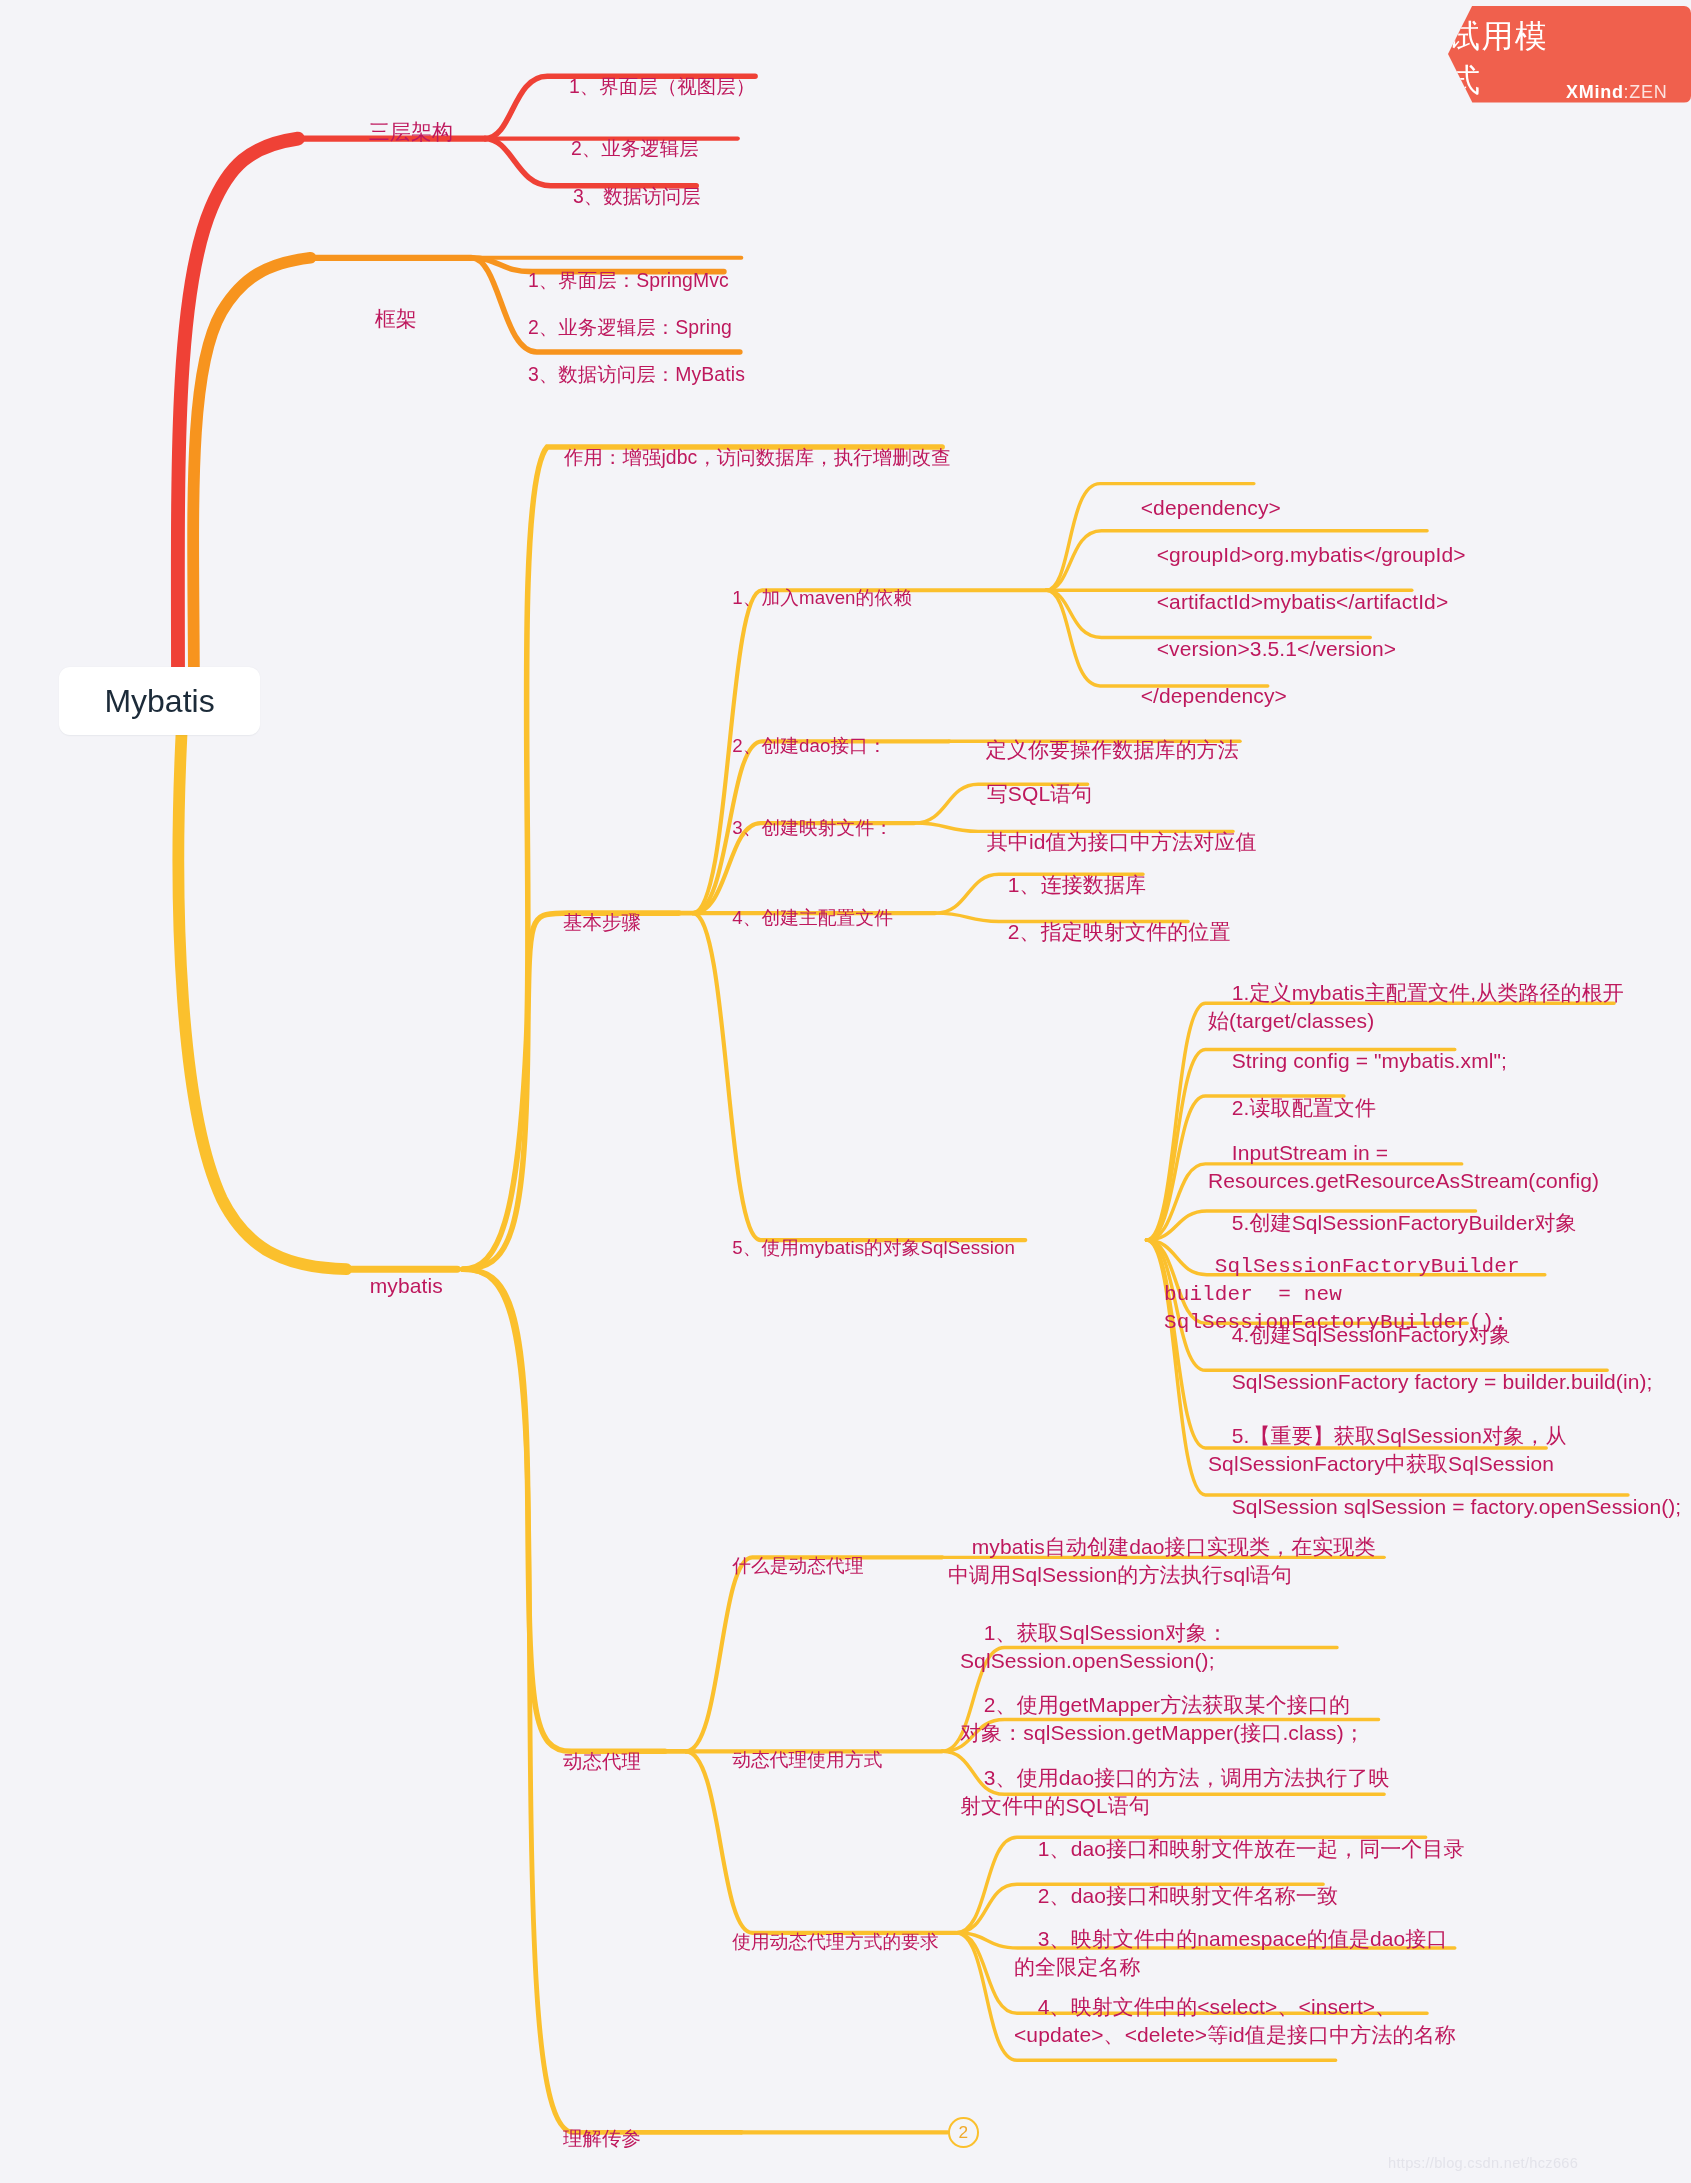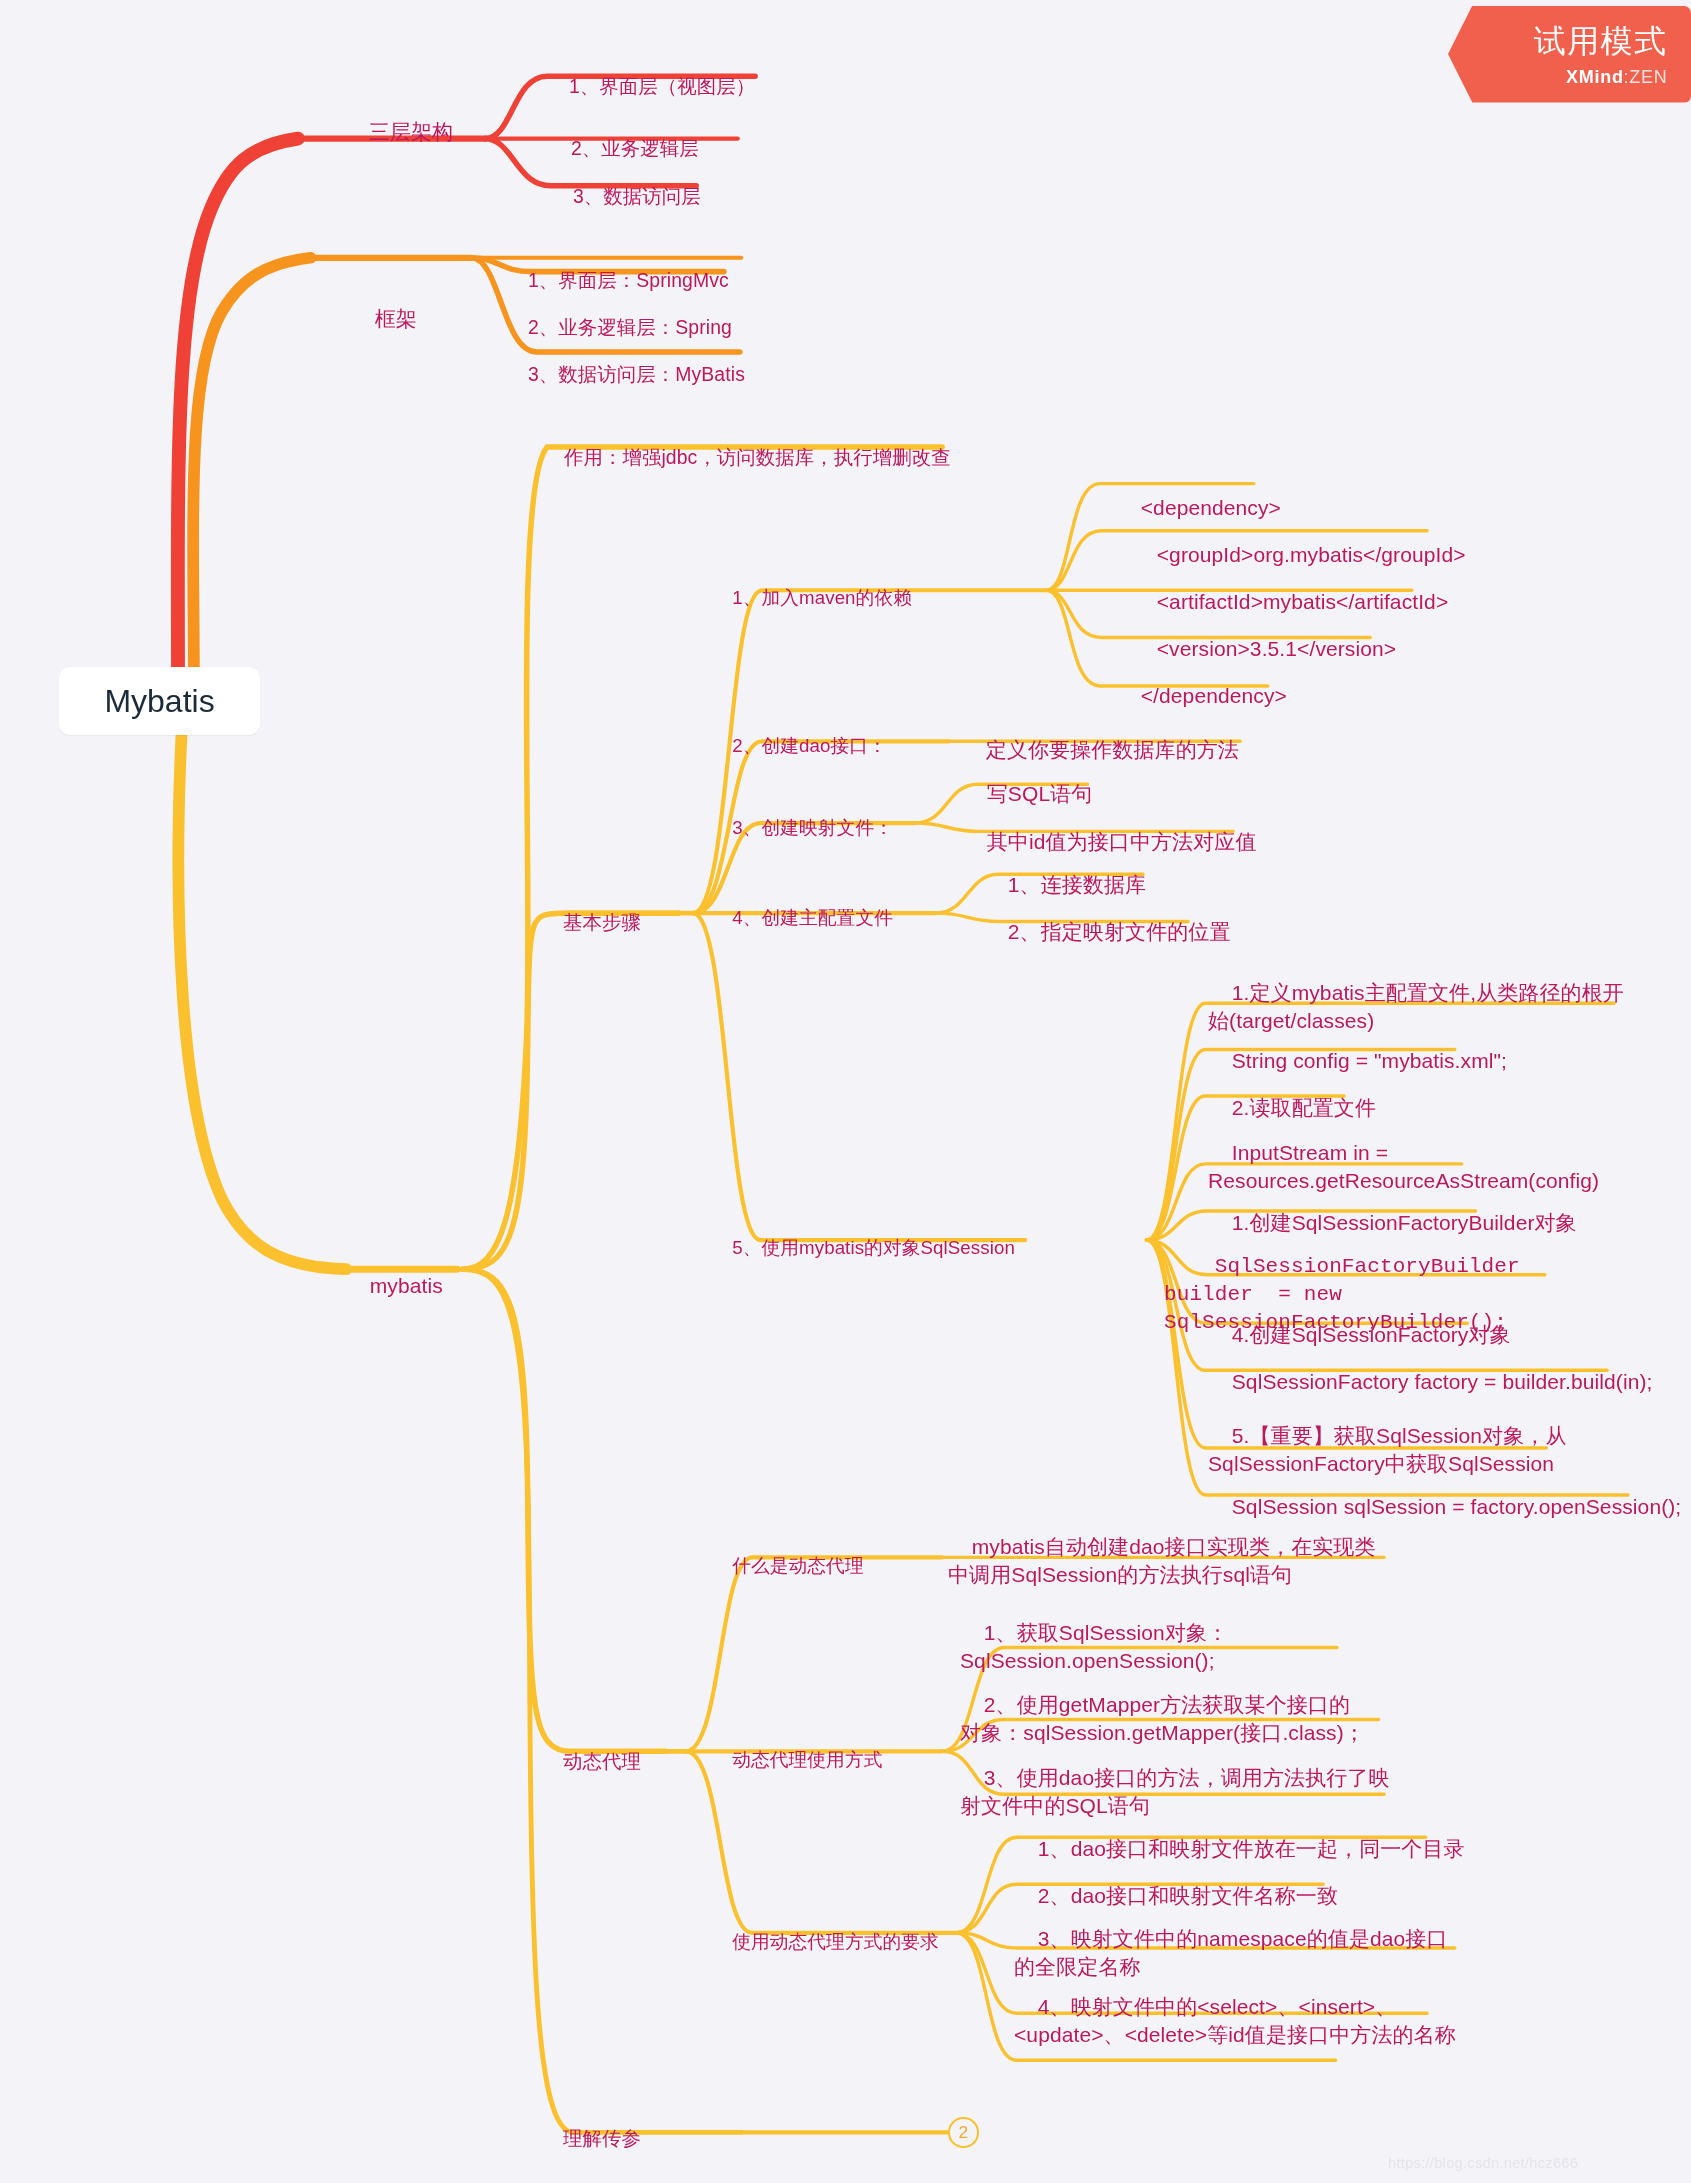--- a/index.html
+++ b/index.html
@@ -40,21 +40,21 @@
 
   
   #trial-badge {
     position: absolute;
     right: 0px; top: 5.5px;
     width: 243px; height: 97px;
     background: #f0604d;
     color: #ffffff;
     clip-path: polygon(10% 0%, 100% 0%, 100% 100%, 10% 100%, 0% 50%);
     border-radius: 0 7px 7px 0;
-    display: flex; flex-direction: column;
+    display: flex; flex-direction: row;
     align-items: flex-end; justify-content: center;
     padding-right: 23.6px;
   }
   #trial-badge .t1 { font-size: 32px; font-weight: 400; letter-spacing: 1.4px; }
   #trial-badge .t2 { font-size: 18px; margin-top: 2.8px; letter-spacing: 0.7px; }
   #trial-badge .t2 b { font-weight: 700; }
   #trial-badge .t2 i { font-style: normal; opacity: .82; }
 
   
   #collapse-badge {
@@ -237,21 +237,21 @@
 
   <div class="node lvl4" style="left:1208px; top:951px; width:416px;">
     <span>1.定义mybatis主配置文件,从类路径的根开始(target/classes)</span></div>
   <div class="node lvl4" style="left:1208px; top:1019px;">
     <span>String config = "mybatis.xml";</span></div>
   <div class="node lvl4" style="left:1208px; top:1066px;">
     <span>2.读取配置文件</span></div>
   <div class="node lvl4" style="left:1208px; top:1111px; width:284px;">
     <span>InputStream in = Resources.getResourceAsStream(config)</span></div>
   <div class="node lvl4" style="left:1208px; top:1181px;">
-    <span>1.创建SqlSessionFactoryBuilder对象</span></div>
+    <span>5.创建SqlSessionFactoryBuilder对象</span></div>
   <div class="node lvl4" style="left:1164px; top:1225px; width:430px;font-family:Liberation Mono, monospace;">
     <span>SqlSessionFactoryBuilder builder  = new SqlSessionFactoryBuilder();</span></div>
   <div class="node lvl4" style="left:1208px; top:1293px;">
     <span>4.创建SqlSessionFactory对象</span></div>
   <div class="node lvl4" style="left:1208px; top:1340px;">
     <span>SqlSessionFactory factory = builder.build(in);</span></div>
   <div class="node lvl4" style="left:1208px; top:1394px; width:430px;">
     <span>5.【重要】获取SqlSession对象，从SqlSessionFactory中获取SqlSession</span></div>
   <div class="node lvl4" style="left:1208px; top:1465px;">
     <span>SqlSession sqlSession = factory.openSession();</span></div>

